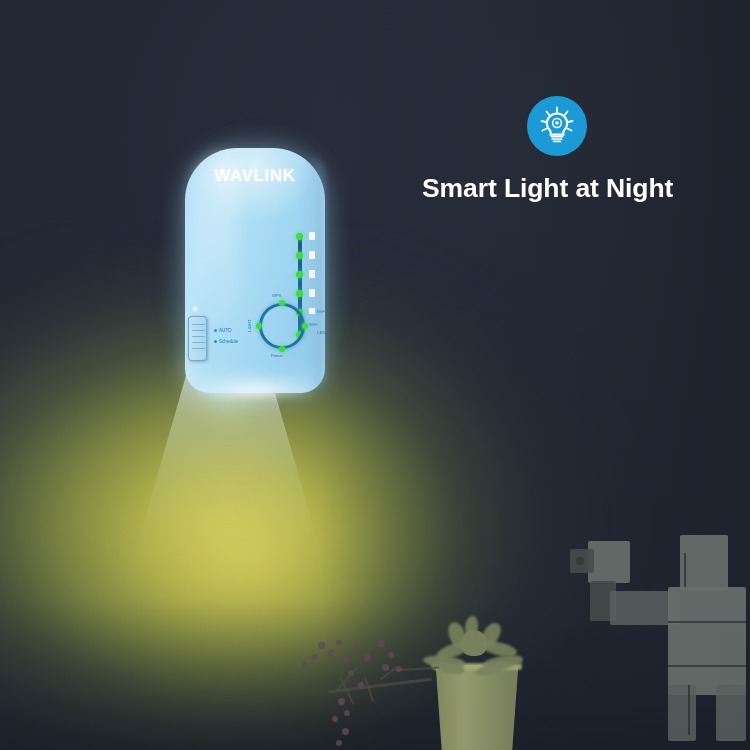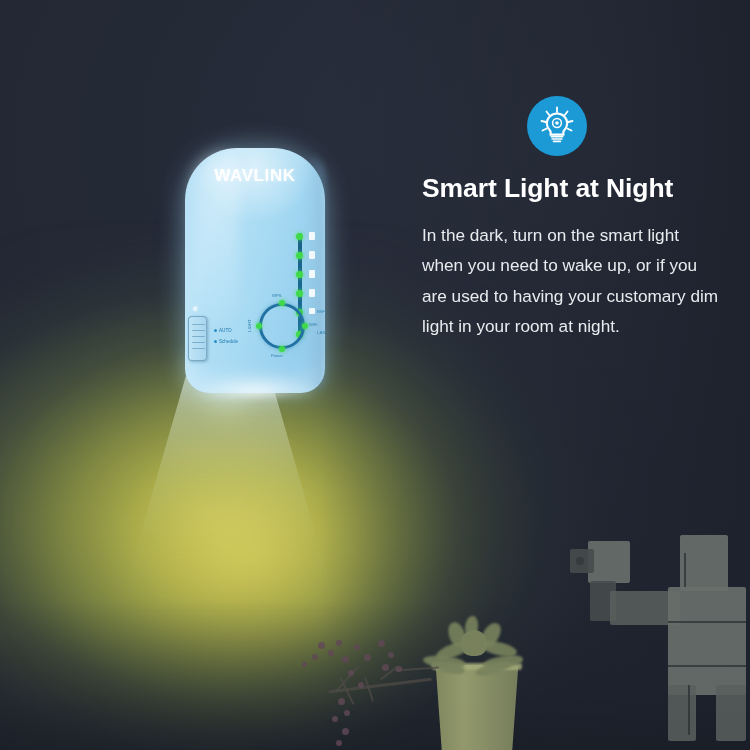--- a/index.html
+++ b/index.html
@@ -411,14 +411,13 @@
       <circle cx="20" cy="17" r="1.8" fill="#ffffff"></circle>
       <g stroke="#ffffff" stroke-width="1.7" stroke-linecap="round">
         <line x1="14.4" y1="30.6" x2="25.6" y2="30.6"></line>
         <line x1="15.2" y1="33" x2="24.8" y2="33"></line>
         <line x1="16.6" y1="35.4" x2="23.4" y2="35.4"></line>
       </g>
     </svg>
   </div>
 
   <div class="headline">Smart Light at Night</div>
-  <div class="body-copy">In the dark, turn on the smart light when you need to wake up, or if you are used to having your customary dim light in your room at night.</div>
 </div>
 
 </body></html>

